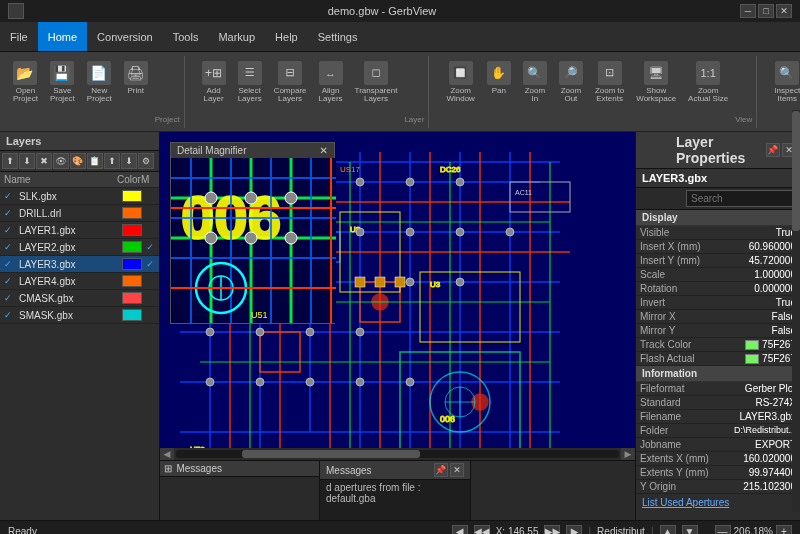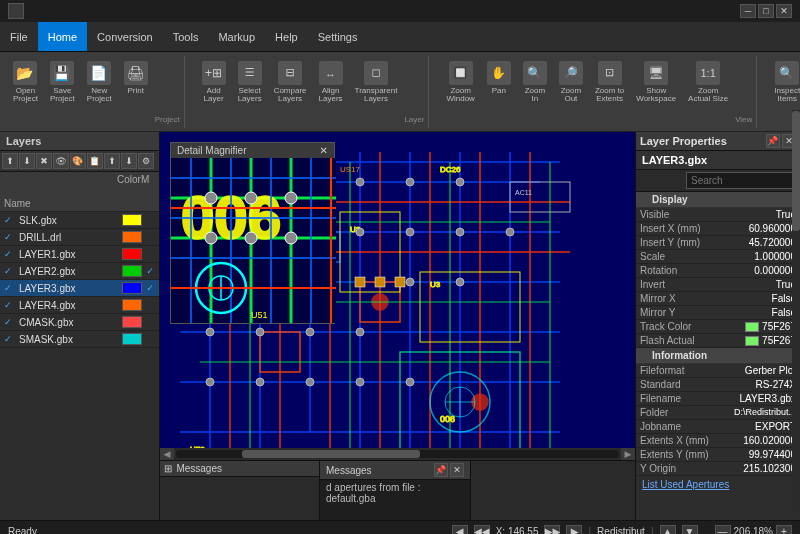--- a/index.html
+++ b/index.html
@@ -46,28 +46,28 @@
     
     #canvas-area { flex: 1; background: #000; position: relative; overflow: hidden; }
     #detail-magnifier { position: absolute; top: 10px; left: 10px; width: 165px; background: #1a1a1a; border: 1px solid #555; }
     #detail-magnifier-header { background: #3a3a3a; padding: 2px 6px; font-size: 10px; color: #ccc; display: flex; align-items: center; justify-content: space-between; }
     #detail-magnifier-content { width: 165px; height: 165px; background: #000; overflow: hidden; }
     #canvas-wrapper { flex: 1; display: flex; flex-direction: column; overflow: hidden; position: relative; }
 
     
     #right-panel { width: 165px; background: #2d2d2d; border-left: 1px solid #111; display: flex; flex-direction: column; flex-shrink: 0; }
     #right-panel-header { display: flex; align-items: center; justify-content: space-between; padding: 2px 4px; background: #3a3a3a; border-bottom: 1px solid #111; }
-    #right-panel-title { font-size: 11px; font-weight: bold; color: #ddd; }
+    #right-panel-title { font-size: 14px; font-weight: bold; color: #ddd; margin-left: 36px; }
     #right-panel-btns { display: flex; gap: 2px; }
     .right-panel-btn { width: 14px; height: 14px; background: #444; border: 1px solid #555; display: flex; align-items: center; justify-content: center; font-size: 9px; cursor: pointer; color: #ccc; }
     #layer-props-title { padding: 3px 6px; background: #333; font-size: 11px; font-weight: bold; color: #fff; border-bottom: 1px solid #111; }
     #search-box { padding: 2px 4px; background: #2a2a2a; border-bottom: 1px solid #111; }
     #search-input { width: 100%; background: #1a1a1a; border: 1px solid #555; color: #ccc; padding: 2px 4px; font-size: 10px; outline: none; margin-left: 46px; }
     #props-content { flex: 1; overflow-y: auto; }
-    .props-section { background: #444; padding: 2px 16px; font-size: 10px; font-weight: bold; color: #ddd; border-bottom: 1px solid #333; }
+    .props-section { background: #444; padding: 2px 6px; font-size: 10px; font-weight: bold; color: #ddd; border-bottom: 1px solid #333; }
     .prop-row { display: flex; padding: 1px 4px; border-bottom: 1px solid #222; font-size: 10px; }
     .prop-name { flex: 1; color: #aaa; padding-right: 4px; }
     .prop-value { color: #fff; text-align: right; }
     .prop-value.color-swatch { display: flex; align-items: center; gap: 3px; }
     .color-box { width: 14px; height: 10px; border: 1px solid #777; display: inline-block; }
     .link-text { color: #6af; text-decoration: underline; cursor: pointer; font-size: 10px; padding: 3px 6px; }
 
     
     #messages-area { display: flex; height: 60px; border-top: 1px solid #111; }
     #messages-main { flex: 1; background: #1e1e1e; overflow: hidden; display: flex; flex-direction: column; }
@@ -86,20 +86,21 @@
 
     .toolbar-sep { width: 1px; background: #555; height: 60px; margin: 0 2px; }
   </style>
 </head>
 <body>
 
 <div id="titlebar">
   <div id="title-icons">
     <div class="title-icon"></div>
   </div>
+  <div id="titlebar-title">demo.gbw - GerbView</div>
   <div id="titlebar-controls">
     <div class="titlebar-btn">─</div>
     <div class="titlebar-btn">□</div>
     <div class="titlebar-btn close">✕</div>
   </div>
 </div>
 
 <div id="menubar">
   <div class="menu-item">File</div>
   <div class="menu-item active">Home</div>
@@ -207,21 +208,21 @@
       <div class="layer-tool-btn">⬇</div>
       <div class="layer-tool-btn">✖</div>
       <div class="layer-tool-btn">👁</div>
       <div class="layer-tool-btn">🎨</div>
       <div class="layer-tool-btn">📋</div>
       <div class="layer-tool-btn">⬆</div>
       <div class="layer-tool-btn">⬇</div>
       <div class="layer-tool-btn">⚙</div>
     </div>
     <div id="layers-col-header">
-      <span style="flex:1;margin-top:24px;">Name</span>
+      <span style="flex:1;">Name</span>
       <span style="width:24px;">Color</span>
       <span style="width:14px;">M</span>
     </div>
     <div id="layers-list">
       <div class="layer-item">
         <span class="layer-check">✓</span>
         <span class="layer-name">SLK.gbx</span>
         <div class="layer-color" style="background:#ffff00;"></div>
         <span class="layer-check-mark"></span>
       </div>

